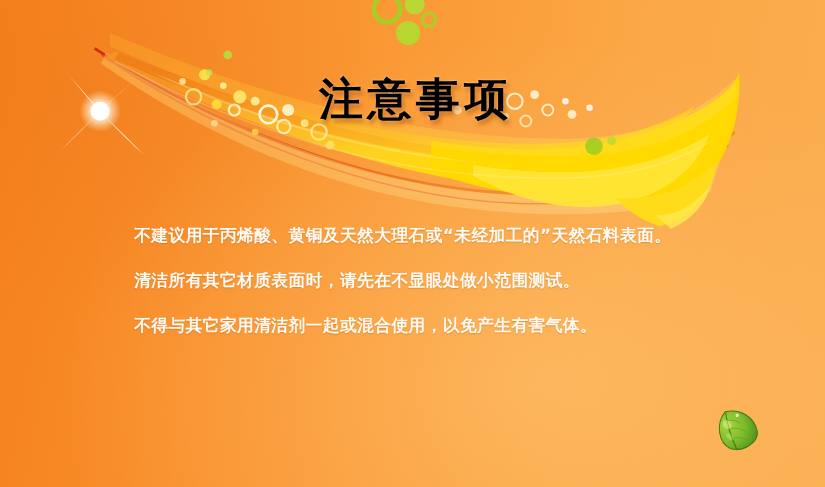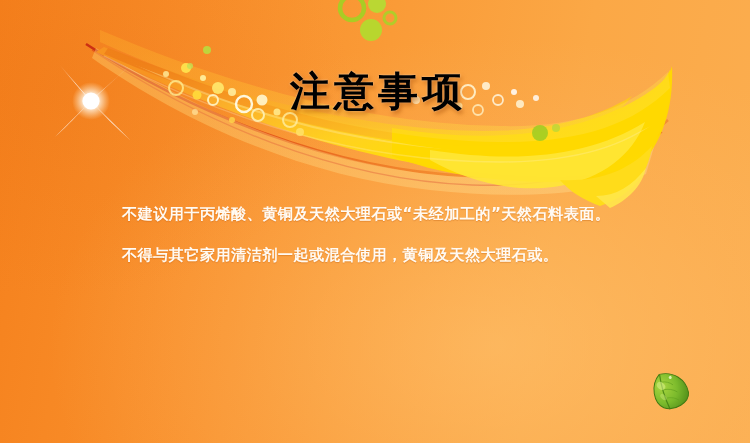--- a/index.html
+++ b/index.html
@@ -249,21 +249,22 @@
     <path d="M 50 50 L 94 10 C 72 30, 60 40, 50 50 Z" fill="url(#gSparkArm)" opacity="0.95"></path>
     <path d="M 50 50 L 8 92  C 30 72, 40 60, 50 50 Z" fill="url(#gSparkArm)" opacity="0.95"></path>
     <path d="M 50 50 L 96 96 C 72 74, 60 62, 50 50 Z" fill="url(#gSparkArm)" opacity="0.95"></path>
     <circle cx="50" cy="50" r="10" fill="#ffffff"></circle>
   </svg>
 
   <div class="title">注意事项</div>
 
   <div class="text-block">
     <p class="note-line two-line">不建议用于丙烯酸、黄铜及天然大理石或“未经加工的”天然石料表面。</p>
-    <p class="note-line">不得与其它家用清洁剂一起或混合使用，黄铜及天然大理石或。</p>
+    <p class="note-line">清洁所有其它材质表面时，请先在不显眼处做小范围测试。</p>
+    <p class="note-line">不得与其它家用清洁剂一起或混合使用，以免产生有害气体。</p>
   </div>
 
   <svg class="leaf" viewBox="0 0 60 60">
     <g transform="rotate(-32 30 30)">
       <path d="M 30 6 C 48 12, 56 30, 50 46 C 44 58, 22 58, 12 46 C 4 34, 12 12, 30 6 Z" fill="url(#gLeaf)" stroke="#3f7a12" stroke-width="1.2"></path>
       <path d="M 30 7 C 24 20, 20 34, 18 52" fill="none" stroke="#3f7a12" stroke-width="1.6" opacity="0.8"></path>
       <path d="M 27 16 C 32 18, 36 22, 38 27" fill="none" stroke="#5d9c1c" stroke-width="1" opacity="0.7"></path>
       <path d="M 24 26 C 30 28, 35 32, 38 38" fill="none" stroke="#5d9c1c" stroke-width="1" opacity="0.7"></path>
       <path d="M 21 37 C 27 39, 32 43, 34 48" fill="none" stroke="#5d9c1c" stroke-width="1" opacity="0.6"></path>
       <ellipse cx="24" cy="20" rx="4.5" ry="6" fill="#d9f08a" opacity="0.55" transform="rotate(-20 24 20)"></ellipse>

